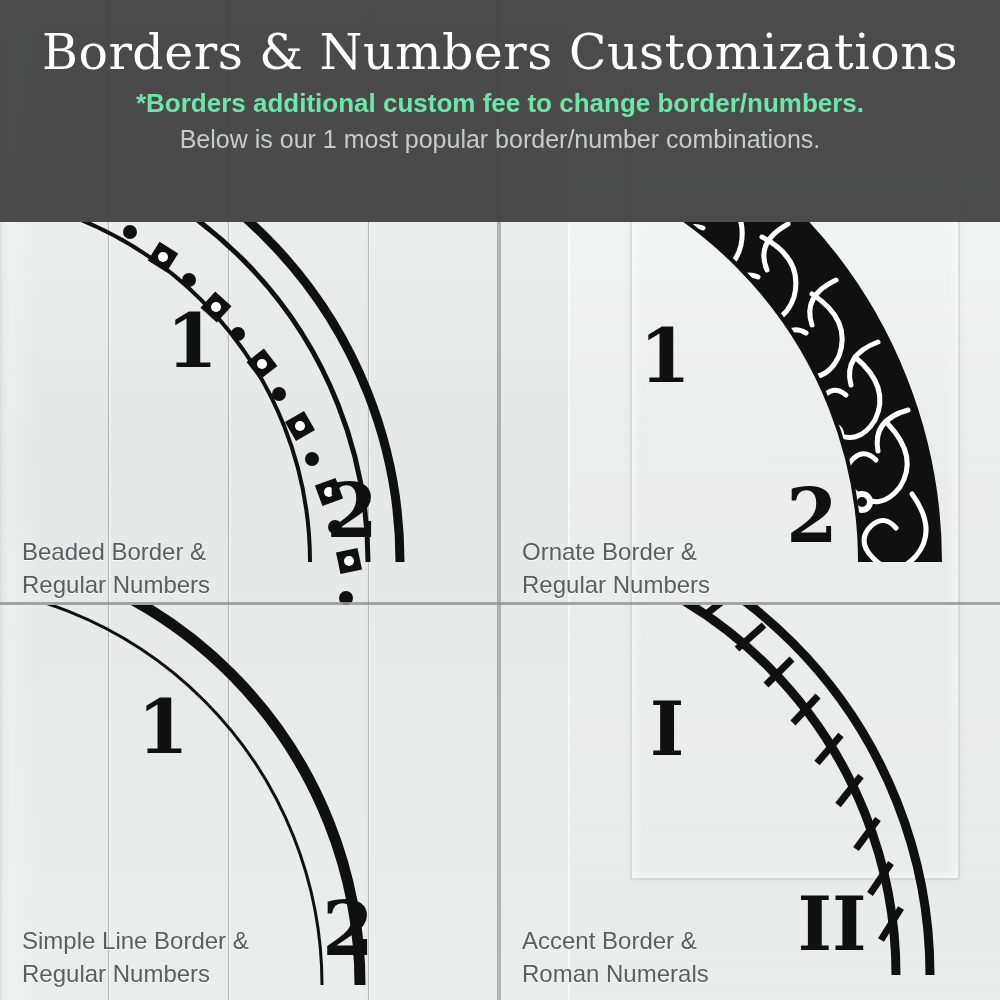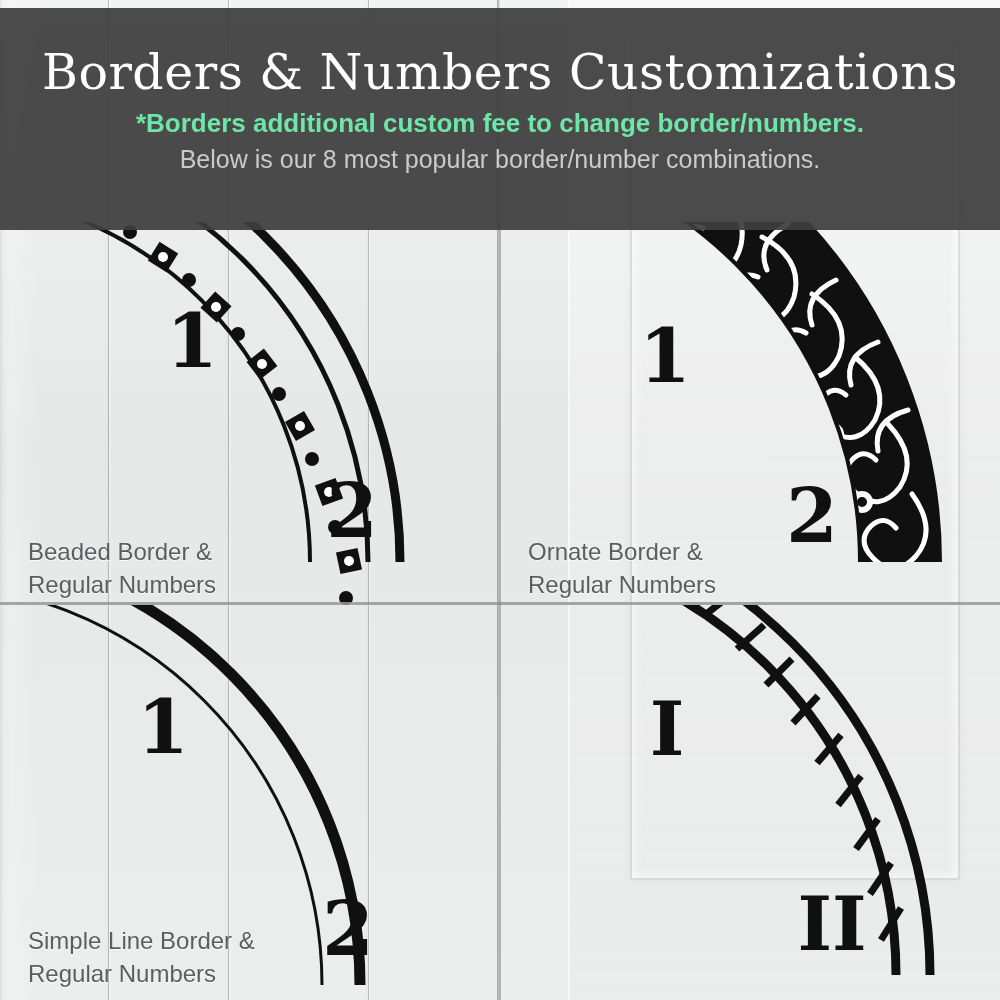--- a/index.html
+++ b/index.html
@@ -55,27 +55,27 @@
     position: absolute;
     left: 60px; right: 40px; top: 40px; bottom: 120px;
     border: 2px solid rgba(200,203,203,0.55);
     box-shadow: inset 0 0 14px rgba(255,255,255,0.9), 0 0 10px rgba(0,0,0,0.04);
     border-radius: 2px;
   }
 
   
   .header {
     position: absolute;
-    left: 0; right: 0; top: 8px;
+    left: 0; right: 0; top: 0;
     height: 222px;
     background: rgba(61,61,61,0.93);
     text-align: center;
     color: #ffffff;
     box-sizing: border-box;
-    padding-top: 38px;
+    padding-top: 26px;
   }
   .header-title {
     font-family: "DejaVu Serif", "Liberation Serif", serif;
     font-size: 49px;
     letter-spacing: 0.5px;
     color: #ffffff;
     line-height: 1.1;
     font-weight: 400;
     margin: 0 0 8px 0;
   }
@@ -121,21 +121,21 @@
     height: 389px;
     overflow: hidden;
   }
   .q-tl { left: 0;   top: 0; }
   .q-tr { left: 500px; top: 0; }
   .q-bl { left: 0;   top: 383px; height: 395px; }
   .q-br { left: 500px; top: 383px; height: 395px; }
 
   .caption {
     position: absolute;
-    left: 28px;
+    left: 22px;
     bottom: 10px;
     font-family: "Liberation Sans", sans-serif;
     font-size: 24px;
     line-height: 1.35;
     color: #5a5e5e;
     z-index: 40;
     text-shadow: 0 1px 0 rgba(255,255,255,0.85);
     white-space: pre-line;
   }
 
@@ -294,25 +294,27 @@
             <path d="M 317 158 L 341 130"></path>
             <path d="M 338 200 L 361 171"></path>
             <path d="M 356 244 L 378 214"></path>
             <path d="M 370 289 L 391 258"></path>
             <path d="M 381 335 L 401 303"></path>
           </g>
         </g>
         <text class="numeral" x="167" y="150" font-size="74" text-anchor="middle">I</text>
         <text class="numeral" x="332" y="345" font-size="74" text-anchor="middle">II</text>
       </svg>
+      <div class="caption">Accent Border &amp;
+Roman Numerals</div>
     </div>
 
     <div class="hline"></div>
     <div class="vline"></div>
   </div>
 
   <div class="header">
     <div class="header-title">Borders &amp; Numbers Customizations</div>
     <div class="header-sub1">*Borders additional custom fee to change border/numbers.</div>
-    <div class="header-sub2">Below is our 8 most popular border/number combinations.</div>
+    <div class="header-sub2">Below is our 1 most popular border/number combinations.</div>
   </div>
 
 </div>
 
 </body></html>

